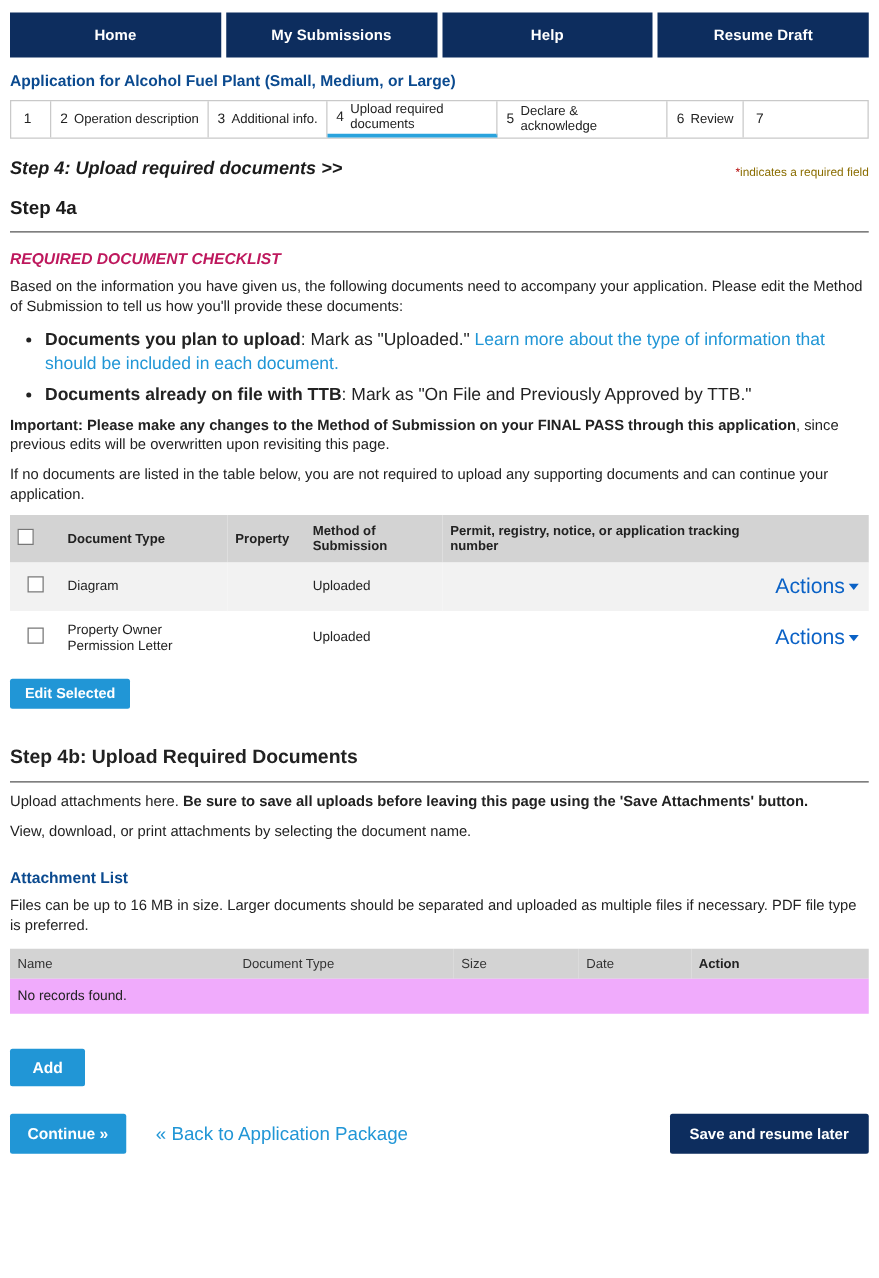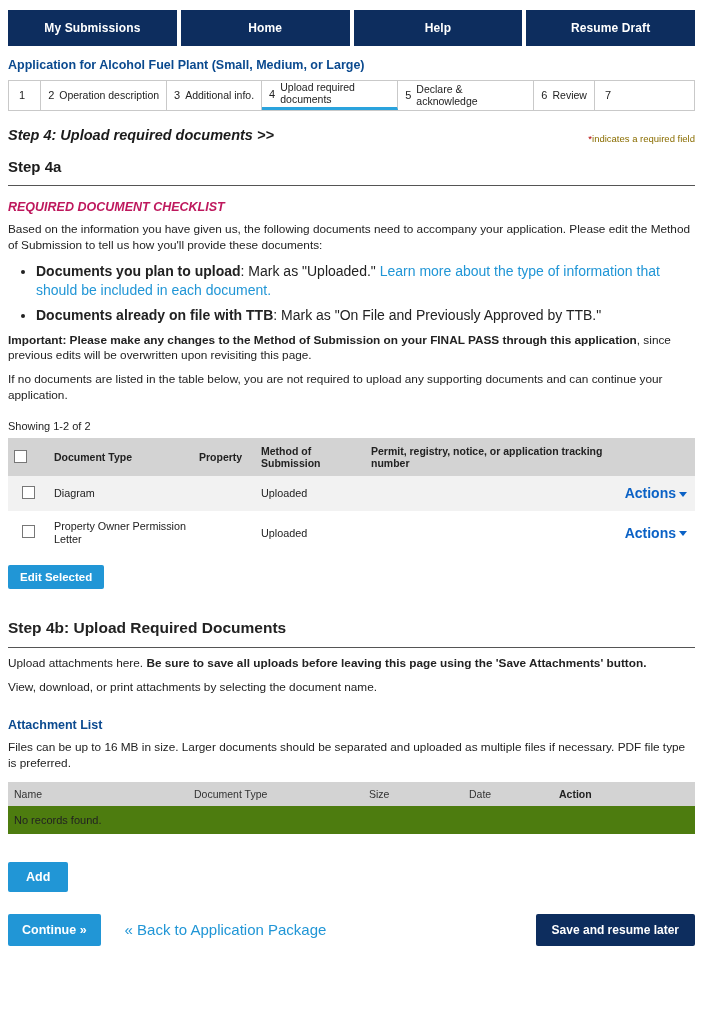--- a/index.html
+++ b/index.html
@@ -169,24 +169,25 @@
     display: inline-block;
     cursor: pointer;
   }
   .col-chk { width: 40px; text-align: center; }
   .col-comments { width: 62px; }
   .col-method { width: 110px; }
   .col-permit { width: 250px; }
   .col-actions { width: 80px; text-align: right; padding-right: 8px !important; }
   .actions-link {
     color: #0b62c6;
-    font-weight: bold;
-    font-size: 14px;
+    font-weight: normal;
+    font-size: 17px;
     cursor: pointer;
     white-space: nowrap;
+    margin-left: 10px;
   }
   .caret {
     display: inline-block;
     width: 0; height: 0;
     border-left: 4px solid transparent;
     border-right: 4px solid transparent;
     border-top: 5px solid #0b62c6;
     margin-left: 3px;
     vertical-align: middle;
   }
@@ -230,21 +231,21 @@
   table.attachtable thead th {
     background: #d3d3d3;
     color: #333;
     text-align: left;
     padding: 6px 6px;
     font-size: 10.5px;
     font-weight: normal;
   }
   table.attachtable thead th.action-col { font-weight: bold; color: #222; }
   table.attachtable tbody td {
-    background: #4d7c0f;
+    background: #f0abfc;
     padding: 8px 6px;
     font-size: 11px;
   }
 
   
   .footer-row {
     display: flex;
     align-items: center;
     margin-top: 22px;
     padding-bottom: 12px;
@@ -258,22 +259,22 @@
   }
   .spacer { flex: 1; }
 </style>
 </head>
 <body>
 
 <div class="page">
 
   
   <div class="topnav">
+    <div class="navitem">Home</div>
     <div class="navitem">My Submissions</div>
-    <div class="navitem">Home</div>
     <div class="navitem">Help</div>
     <div class="navitem">Resume Draft</div>
   </div>
 
   
   <div class="app-title">Application for Alcohol Fuel Plant (Small, Medium, or Large)</div>
 
   
   <div class="steps">
     <div class="step narrow">
@@ -328,21 +329,20 @@
       <b>Documents already on file with TTB</b><span>: Mark as "On File and Previously Approved by TTB."</span>
     </li>
   </ul>
 
   <p class="body">
     <b>Important: Please make any changes to the Method of Submission on your FINAL PASS through this application</b><span>, since previous edits will be overwritten upon revisiting this page.</span>
   </p>
 
   <p class="body">If no documents are listed in the table below, you are not required to upload any supporting documents and can continue your application.</p>
 
-  <div class="showing">Showing 1-2 of 2</div>
 
   <table class="doctable">
     <thead>
       <tr>
         <th class="col-chk">
           <span class="chk"></span>
         </th>
         <th>Document Type</th>
         <th class="col-comments">Property</th>
         <th class="col-method">Method of Submission</th>

